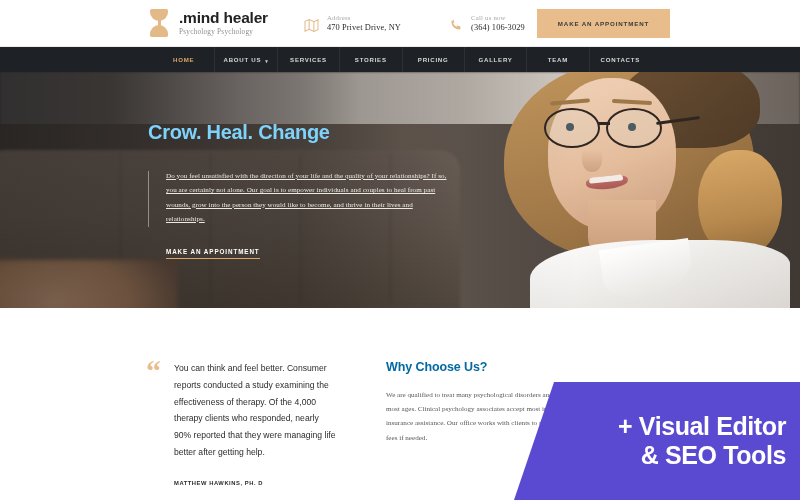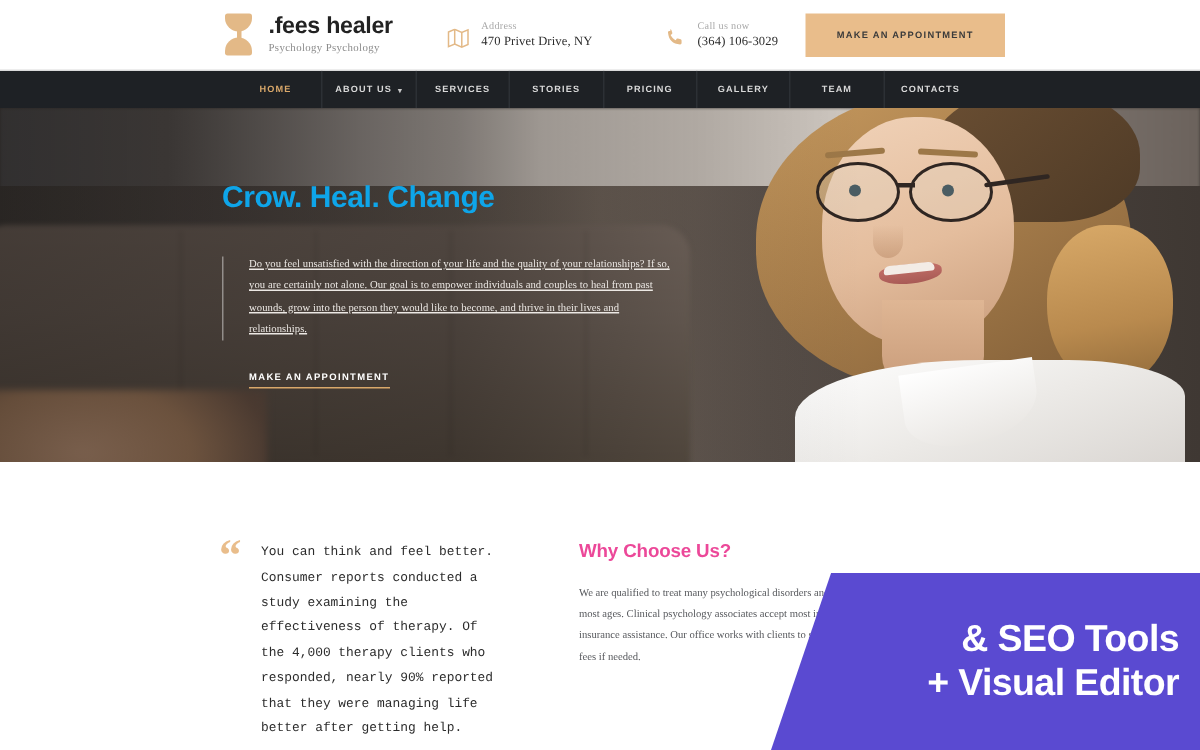--- a/index.html
+++ b/index.html
@@ -193,21 +193,21 @@
     border-radius:0 0 50% 50%;
   }
   .hero-vignette {
     position:absolute; inset:0;
     background:linear-gradient(90deg, rgba(20,16,14,0.46) 0%, rgba(20,16,14,0.34) 38%,
                 rgba(20,16,14,0.06) 58%, rgba(20,16,14,0) 72%);
   }
 
   .hero-content { position:absolute; left:148px; top:49px; width:300px; }
   .hero-title {
-    color:#0ea5e9; font-size:20px; font-weight:bold; letter-spacing:-0.3px;
+    color:#7dd3fc; font-size:20px; font-weight:bold; letter-spacing:-0.3px;
   }
   .hero-para-wrap {
     margin-top:25px; padding-left:18px; position:relative;
   }
   .hero-para-wrap::before {
     content:""; position:absolute; left:0; top:2px; width:1px; height:56px;
     background:rgba(255,255,255,0.42);
   }
   .hero-para {
     font-family:"Liberation Serif", serif;
@@ -224,31 +224,31 @@
   .lower { position:relative; height:192px; background:#ffffff; padding-top:52px; }
   .lower-inner { display:flex; padding-left:146px; gap:50px; }
 
   .testimonial { width:190px; display:flex; gap:13px; }
   .quote-mark {
     font-family:"Liberation Serif", serif;
     color:#e9bd8b; font-size:30px; line-height:0.72; font-weight:bold;
   }
   .quote-body { flex:1; }
   .quote-text {
-    font-family:Liberation Mono, monospace;
+    font-family:Liberation Sans, sans-serif;
     color:#2b2b2b; font-size:8.6px; line-height:1.95;
   }
   .quote-author {
     margin-top:19px; font-size:5.8px; font-weight:bold;
     color:#2b2b2b; letter-spacing:0.55px;
   }
 
   .why { width:240px; }
   .why-title {
-    font-size:12.5px; font-weight:bold; color:#ec4899; letter-spacing:-0.1px;
+    font-size:12.5px; font-weight:bold; color:#0369a1; letter-spacing:-0.1px;
   }
   .why-text {
     margin-top:14px;
     font-family:"Liberation Serif", serif;
     color:#56585c; font-size:7.1px; line-height:2.0;
   }
 
   
   .promo {
     position:absolute; right:0; bottom:0;
@@ -272,21 +272,21 @@
 
 <div class="topbar">
 
   <div class="logo-block">
     <div class="logo-mark">
       <div class="hg-top"></div>
       <div class="hg-stem"></div>
       <div class="hg-bot"></div>
     </div>
     <div class="logo-text">
-      <div class="brand">.fees healer</div>
+      <div class="brand">.mind healer</div>
       <div class="tagline">Psychology Psychology</div>
     </div>
   </div>
 
   <div class="info-item">
     <span class="info-icon">
       <svg width="15" height="13" viewBox="0 0 24 22" fill="none" stroke="#e3b987" stroke-width="1.7">
         <path d="M1 4 L8 1 L16 4.5 L23 1.5 L23 18 L16 21 L8 17.5 L1 20.5 Z"></path>
         <path d="M8 1 L8 17.5 M16 4.5 L16 21"></path>
       </svg>
@@ -400,17 +400,17 @@
 
     <div class="why">
       <h2 class="why-title">Why Choose Us?</h2>
       <p class="why-text">We are qualified to treat many psychological disorders and behavioral issues in most ages. Clinical psychology associates accept most insurance plans and provide insurance assistance. Our office works with clients to set reasonable out-of-pocket fees if needed.</p>
     </div>
 
   </div>
 
   <div class="promo">
     <div class="promo-inner">
+      <div class="promo-line">+ Visual Editor</div>
       <div class="promo-line">&amp; SEO Tools</div>
-      <div class="promo-line">+ Visual Editor</div>
     </div>
   </div>
 </section>
 
 </body></html>

